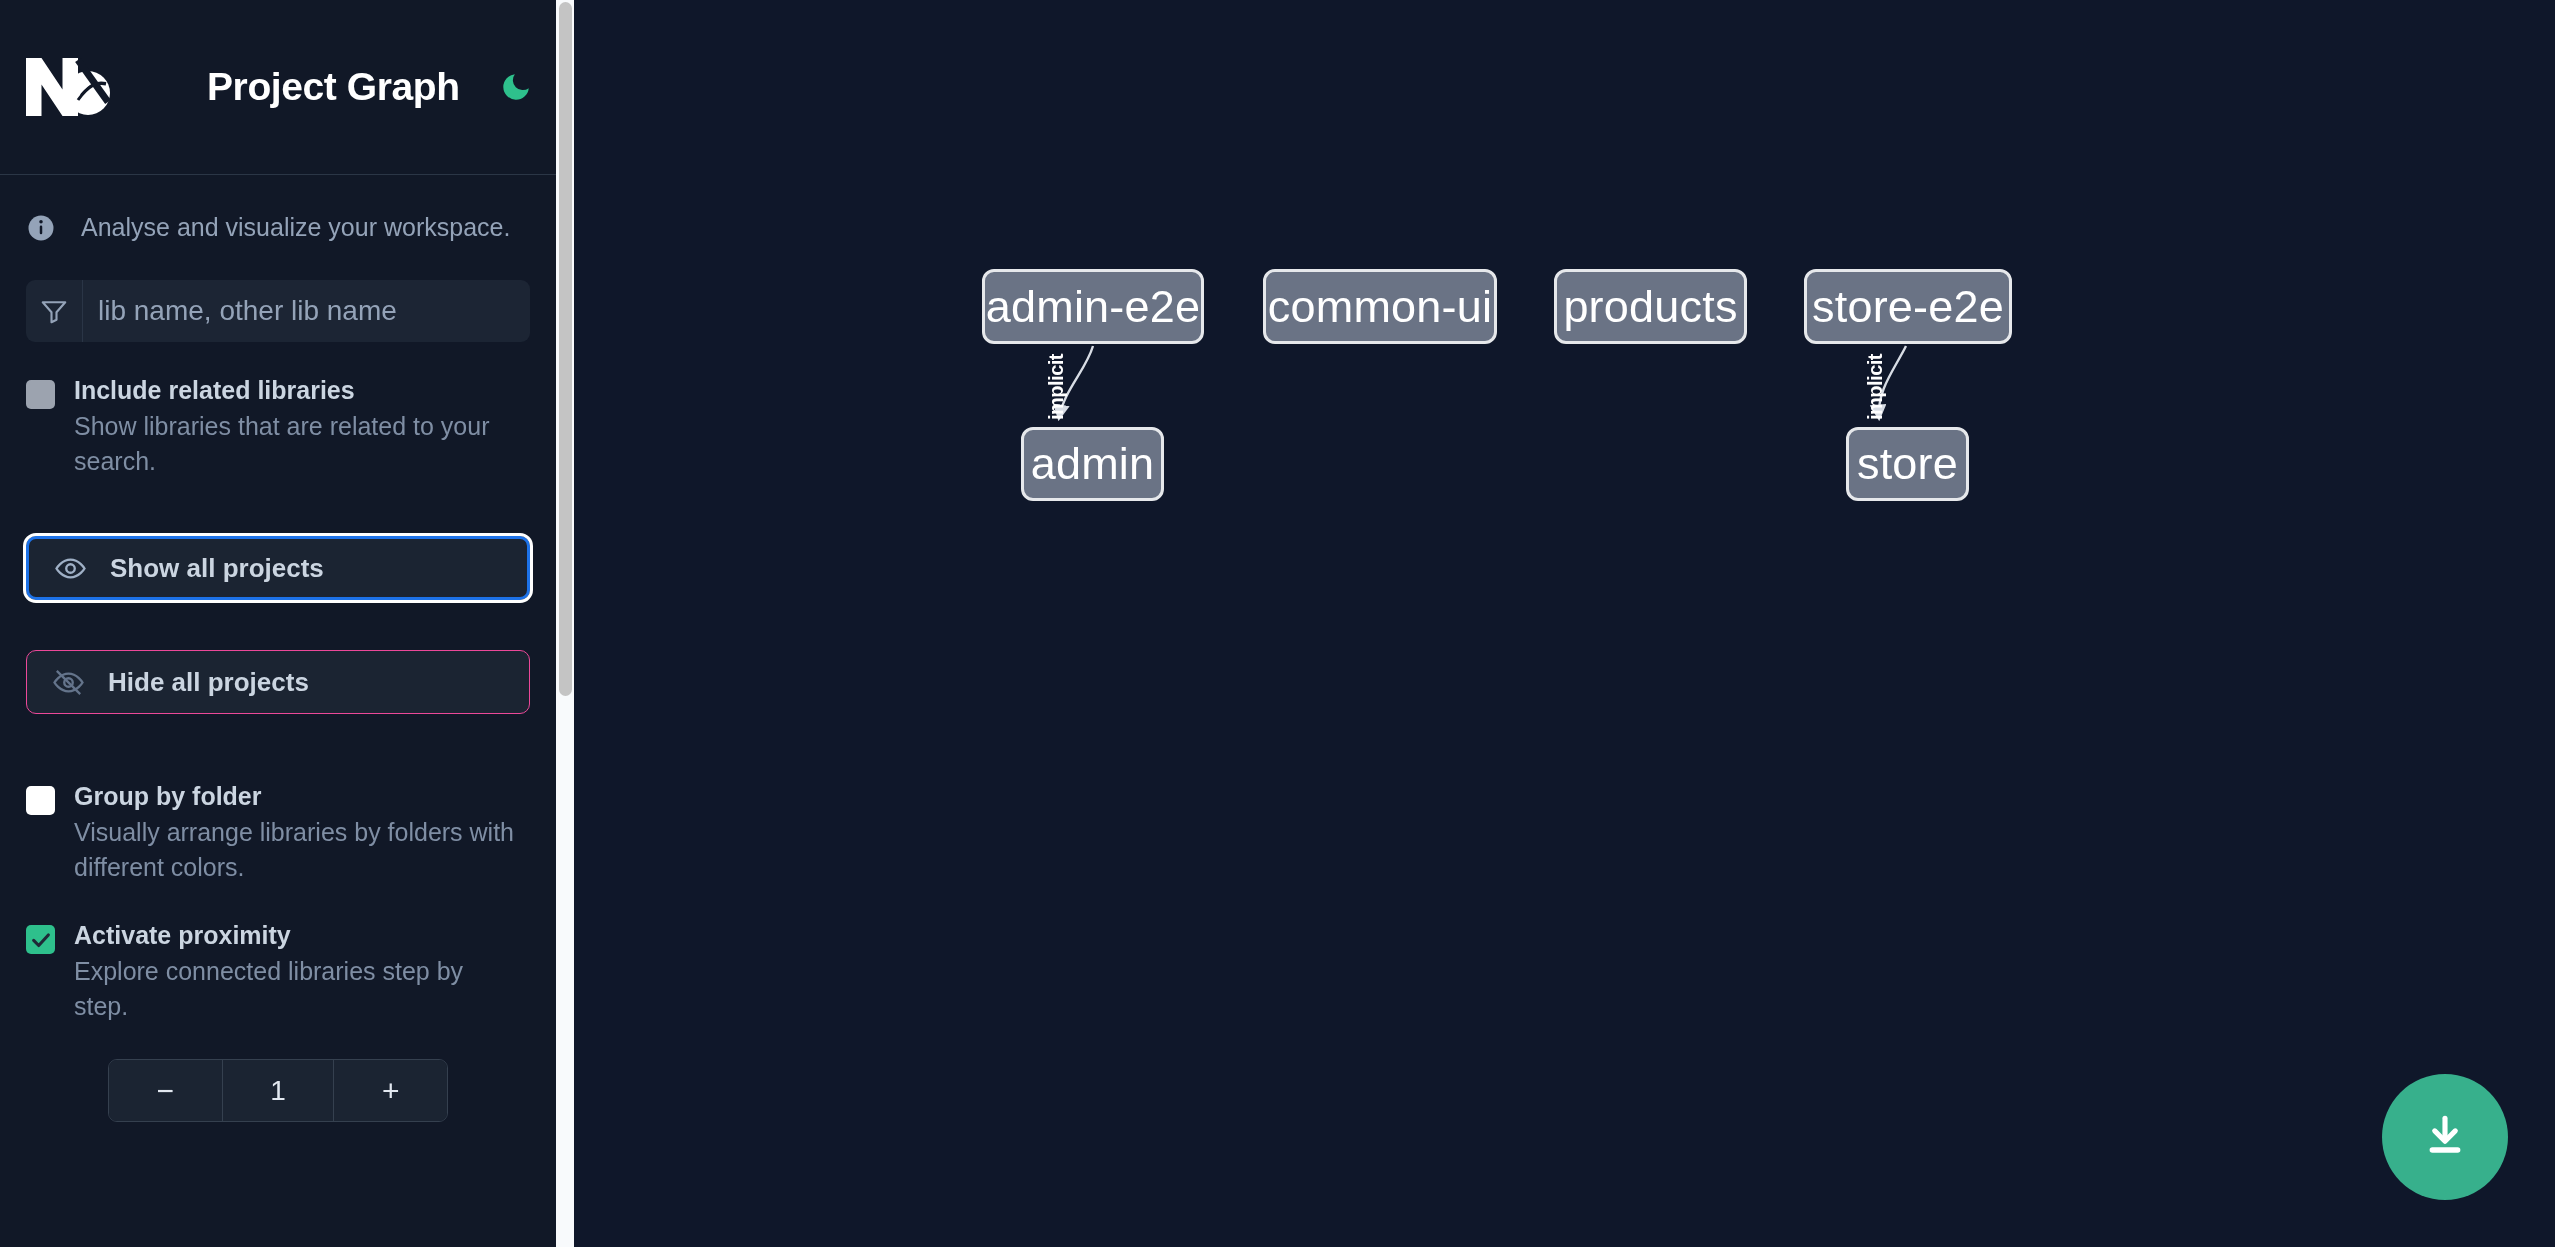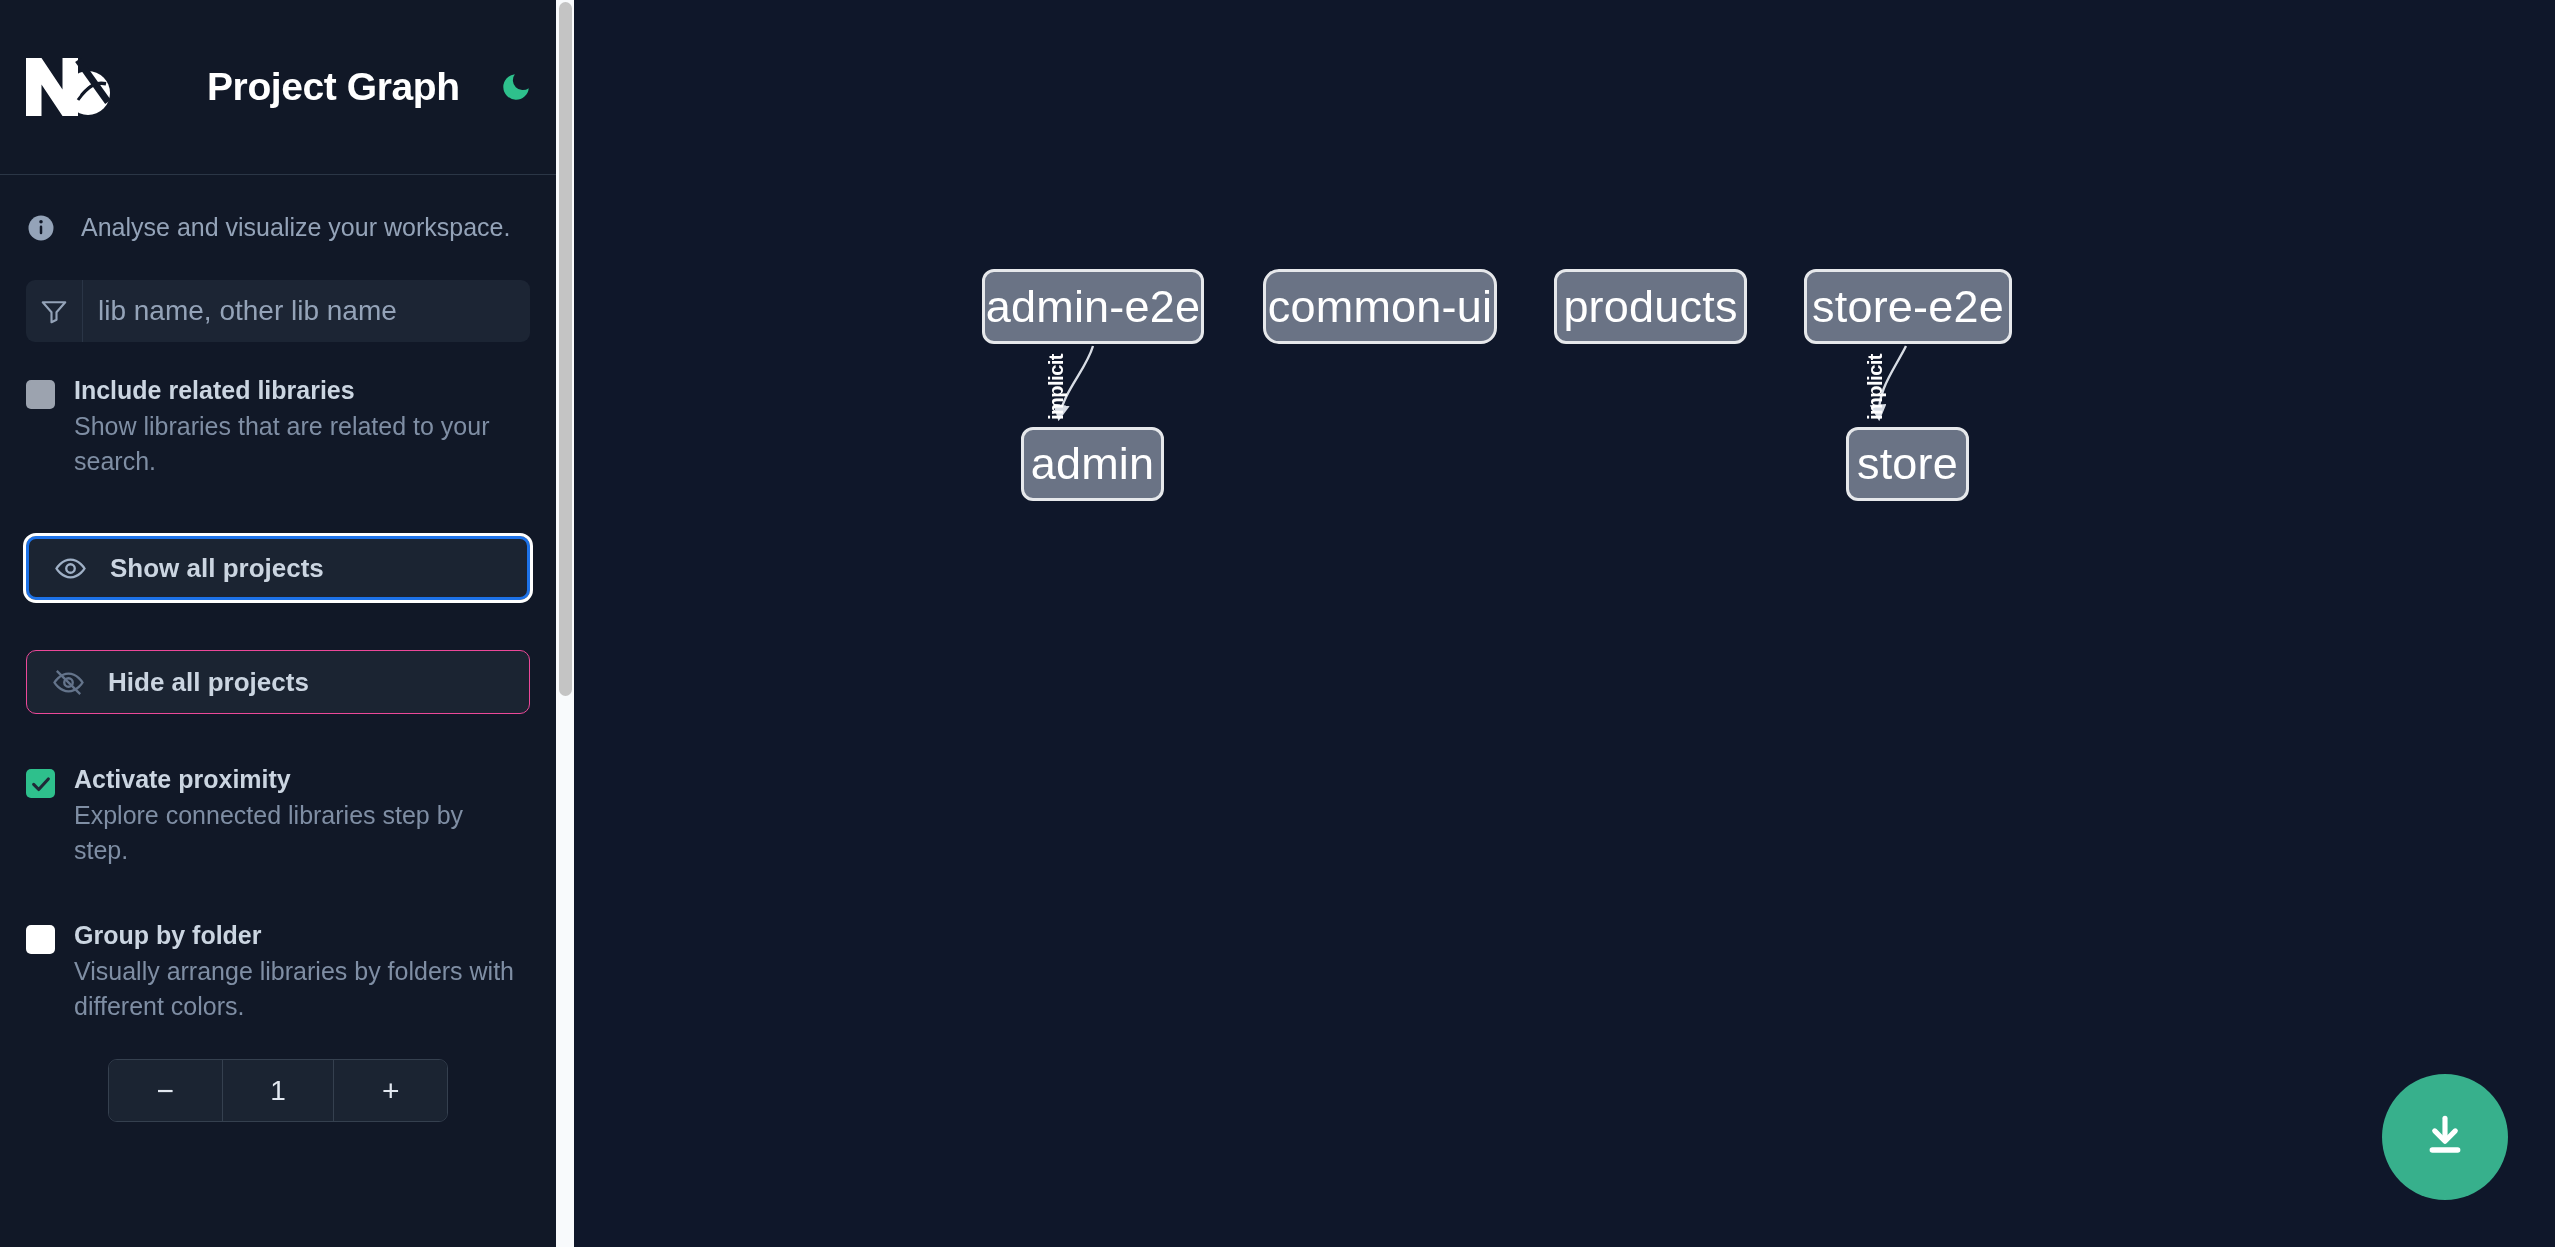--- a/index.html
+++ b/index.html
@@ -220,37 +220,37 @@
       <button class="ctl-btn">
         <svg width="33" height="33" viewBox="0 0 24 24">
           <path d="M1.8 12S5.5 5.5 12 5.5 22.2 12 22.2 12 18.5 18.5 12 18.5 1.8 12 1.8 12z" fill="none" stroke="#64748b" stroke-width="1.7"></path>
           <circle cx="12" cy="12" r="3.1" fill="none" stroke="#64748b" stroke-width="1.7"></circle>
           <path d="M3.5 3.5l17 17" stroke="#64748b" stroke-width="1.7"></path>
         </svg>
         <span>Hide all projects</span>
       </button>
     </div>
 
-    <div class="opt-block" style="margin-top:35px;">
-      <div class="cb cb-green">
-        <svg class="cb-check" viewBox="0 0 24 24">
-          <path d="M4 12.5l5.5 5.5L20 6.5" fill="none" stroke="#1f2937" stroke-width="3.4" stroke-linecap="round" stroke-linejoin="round"></path>
-        </svg>
-      </div>
-      <div class="opt-text">
-        <div class="opt-title">Activate proximity</div>
-        <div class="opt-desc">Explore connected libraries step by step.</div>
-      </div>
-    </div>
-
     <div class="opt-block" style="margin-top:52px;">
       <div class="cb cb-white"></div>
       <div class="opt-text">
         <div class="opt-title">Group by folder</div>
         <div class="opt-desc">Visually arrange libraries by folders with different colors.</div>
+      </div>
+    </div>
+
+    <div class="opt-block" style="margin-top:35px;">
+      <div class="cb cb-green">
+        <svg class="cb-check" viewBox="0 0 24 24">
+          <path d="M4 12.5l5.5 5.5L20 6.5" fill="none" stroke="#1f2937" stroke-width="3.4" stroke-linecap="round" stroke-linejoin="round"></path>
+        </svg>
+      </div>
+      <div class="opt-text">
+        <div class="opt-title">Activate proximity</div>
+        <div class="opt-desc">Explore connected libraries step by step.</div>
       </div>
     </div>
 
     <div class="stepper-wrap">
       <div class="stepper">
         <button class="step-btn">−</button>
         <div class="step-btn mid">1</div>
         <button class="step-btn">+</button>
       </div>
     </div>
@@ -270,21 +270,21 @@
 
       <path d="M519 346 C 512 370, 490 390, 485 418" fill="none" stroke="#d8dde5" stroke-width="2.4" marker-end="url(#arrow)"></path>
 
       <path d="M1332 346 C 1320 370, 1303 390, 1305 418" fill="none" stroke="#d8dde5" stroke-width="2.4" marker-end="url(#arrow)"></path>
     </svg>
 
     <div class="edge-label" style="left:471px; top:354px;">implicit</div>
     <div class="edge-label" style="left:1290px; top:354px;">implicit</div>
 
     <div class="node" style="left:408px;  top:269px;  width:222px; height:75px;">admin-e2e</div>
-    <div class="node" style="left:689px;  top:269px;  width:234px; height:75px;border-radius:16px;">common-ui</div>
+    <div class="node" style="left:689px;  top:269px;  width:234px; height:75px;">common-ui</div>
     <div class="node" style="left:980px;  top:269px;  width:193px; height:75px;">products</div>
     <div class="node" style="left:1230px; top:269px;  width:208px; height:75px;">store-e2e</div>
     <div class="node" style="left:447px;  top:427px;  width:143px; height:74px;">admin</div>
     <div class="node" style="left:1272px; top:427px;  width:123px; height:74px;">store</div>
 
     <button class="dl-btn">
       <svg width="56" height="56" viewBox="0 0 24 24">
         <path d="M12 4v9" stroke="#ffffff" stroke-width="2.2" stroke-linecap="round"></path>
         <path d="M7.6 9.4L12 13.8l4.4-4.4" fill="none" stroke="#ffffff" stroke-width="2.2" stroke-linecap="round" stroke-linejoin="round"></path>
         <path d="M6.6 17.6h10.8" stroke="#ffffff" stroke-width="2.4" stroke-linecap="round"></path>

